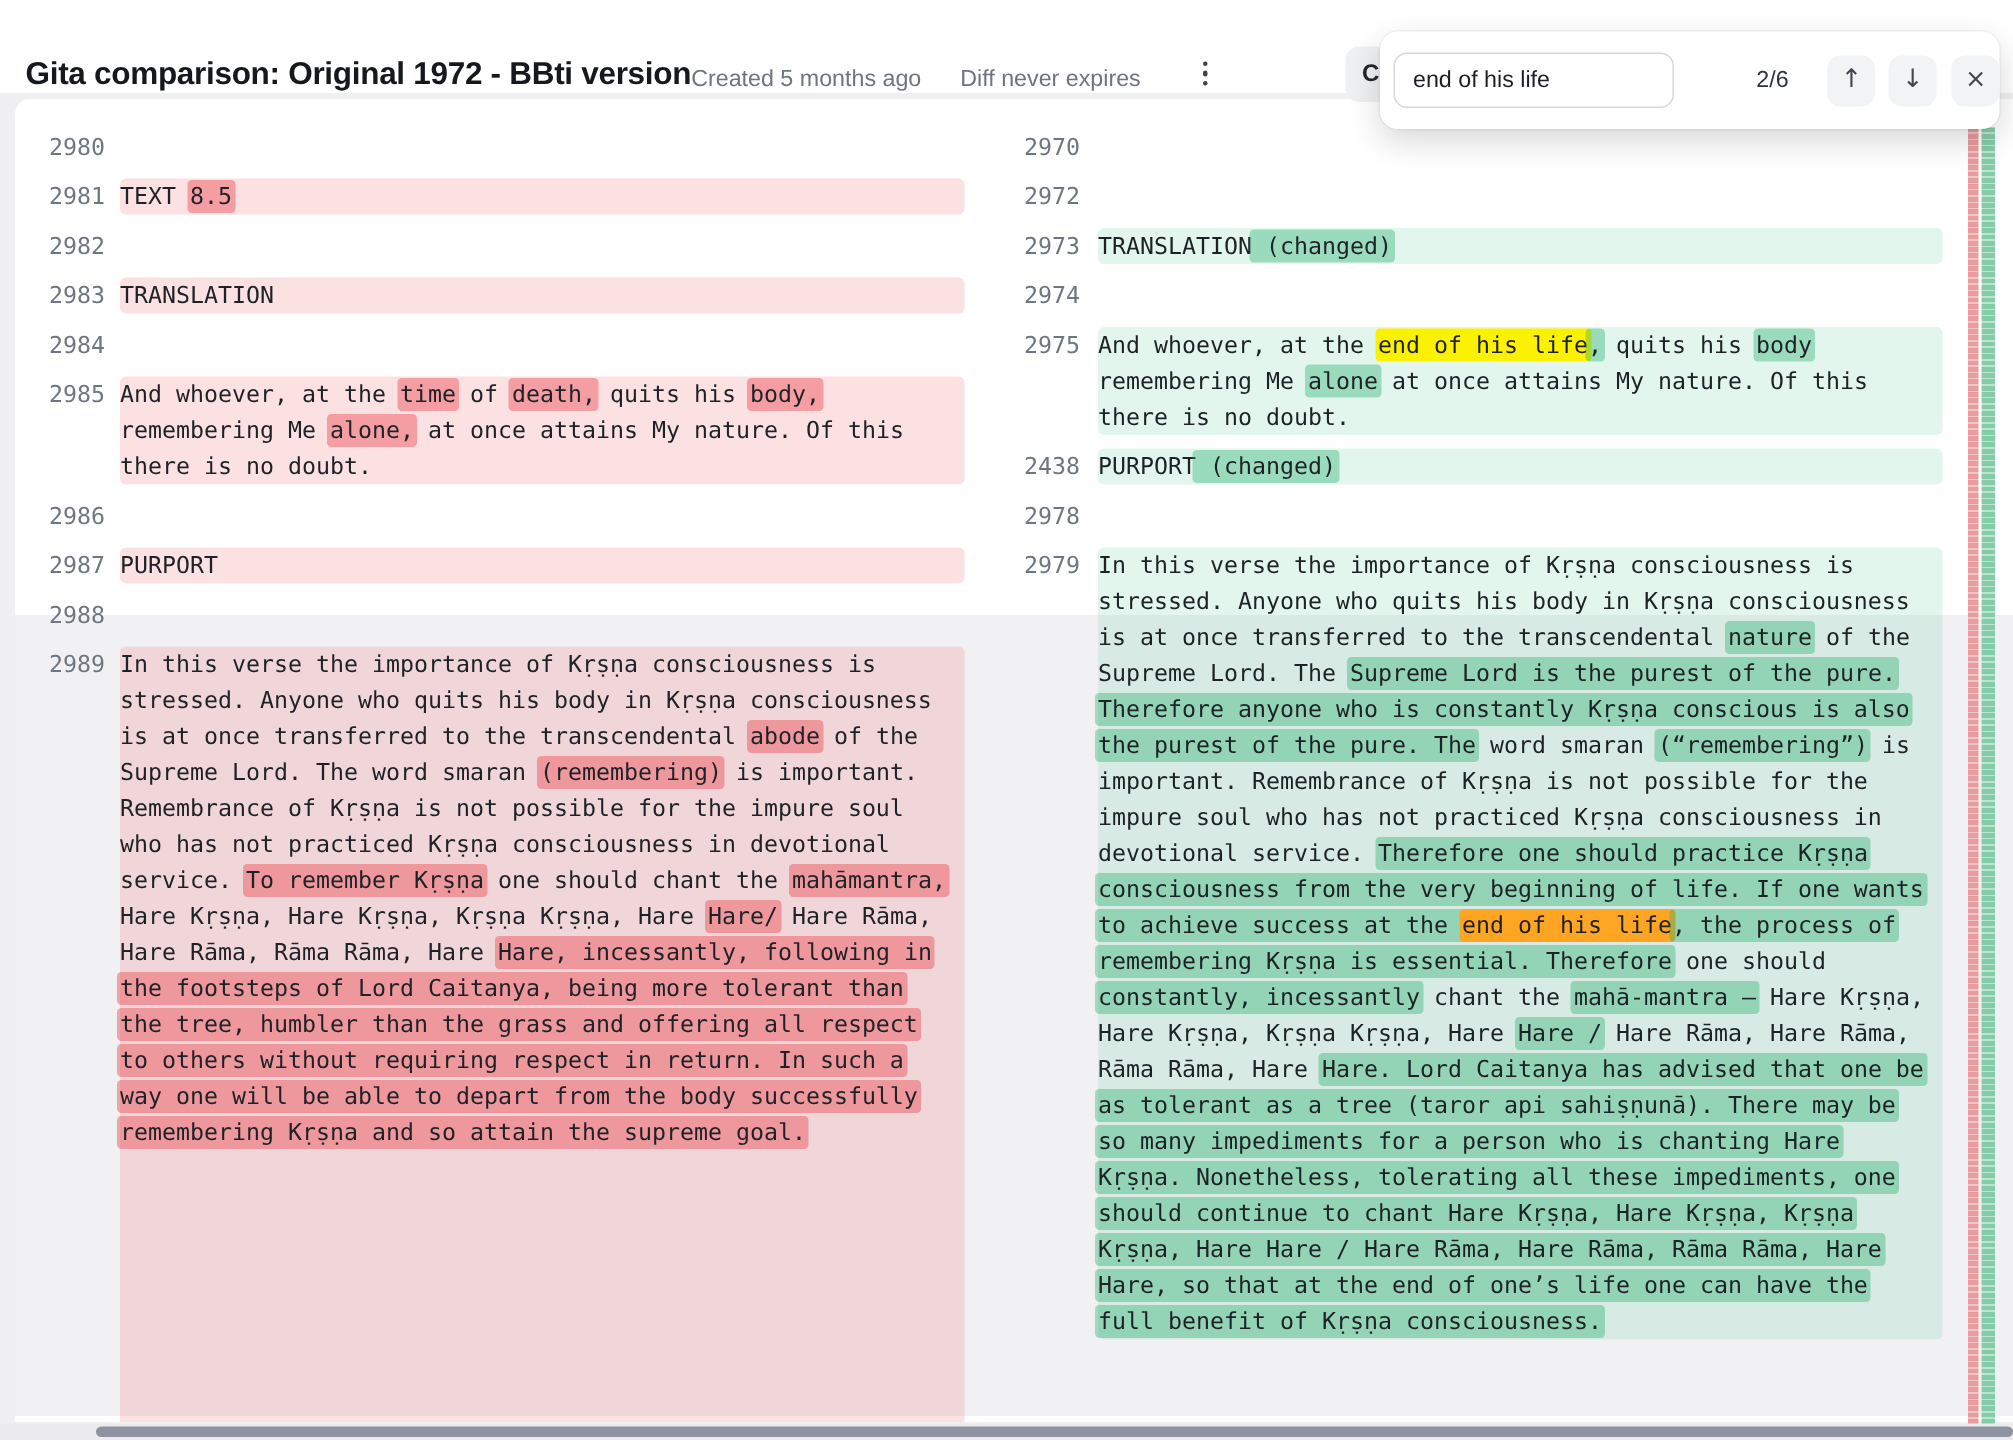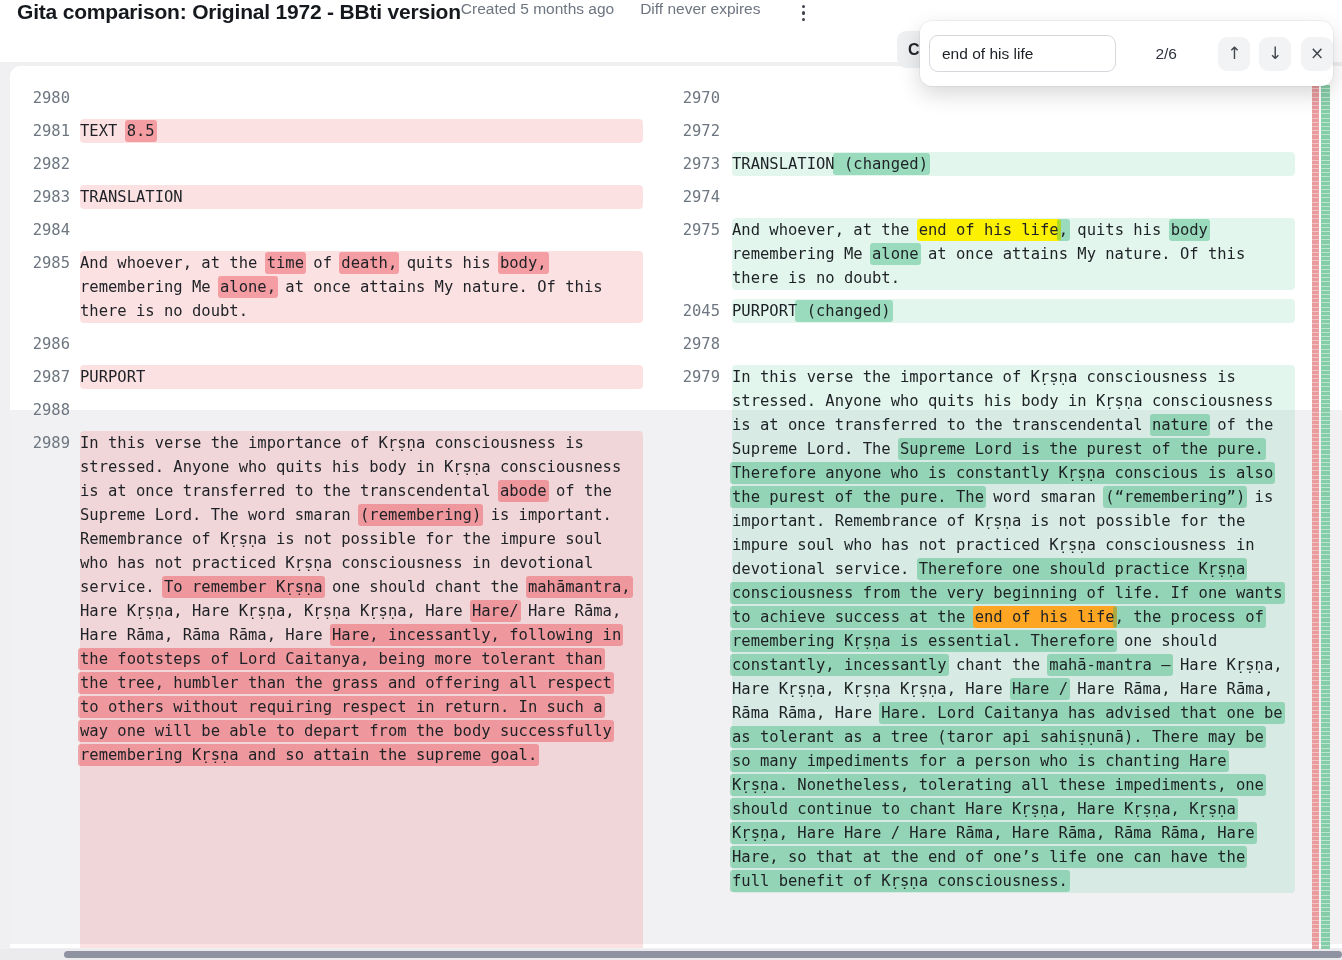--- a/index.html
+++ b/index.html
@@ -7,21 +7,21 @@
   body {
     width:1342px; height:960px; position:relative; overflow:hidden;
     background:#f0f0f2;
     font-family:"Liberation Sans", sans-serif;
   }
 
   
   .header {
     position:absolute; left:0; top:0; width:1342px; height:62px;
     background:#ffffff; z-index:5;
-    display:flex; align-items:flex-start; padding-left:17px;
+    display:flex; align-items:flex-end; padding-left:17px;
   }
   .title { font-size:21px; font-weight:bold; color:#15181c; letter-spacing:-0.2px; white-space:nowrap; }
   .meta  { font-size:15.5px; color:#6d7580; white-space:nowrap; }
   .meta.expires { margin-left:26px; }
   .kebab {
     margin-left:30px; width:26px; height:26px; border:none; background:transparent;
     display:flex; flex-direction:column; align-items:center; justify-content:center; gap:3px; cursor:pointer;
   }
   .kebab i { width:3.5px; height:3.5px; border-radius:50%; background:#3d434b; }
 
@@ -38,21 +38,21 @@
     background:#ffffff; border-radius:12px;
     box-shadow:0 8px 22px rgba(0,0,0,0.16), 0 0 0 1px rgba(0,0,0,0.04);
     display:flex; align-items:center; padding-left:9px;
   }
   .search-input {
     width:187px; height:37px; border:1px solid #d5d8dd; border-radius:9px;
     font-family:"Liberation Sans",sans-serif; font-size:15.5px; color:#1c2025;
     padding:0 12px; outline:none; background:#fff;
   }
   .search-counter {
-    width:58px; text-align:center; font-size:15.5px; color:#2e343b; margin-left:24px;
+    width:58px; text-align:right; font-size:15.5px; color:#2e343b; margin-left:24px;
   }
   .sp-btn {
     width:34px; height:34px; border:none; border-radius:9px; background:#f2f3f5;
     color:#42484f; font-size:17px; line-height:1; cursor:pointer;
     display:flex; align-items:center; justify-content:center;
     font-family:"DejaVu Sans",sans-serif;
   }
   .sp-btn.up { margin-left:26px; }
   .sp-btn.down { margin-left:9px; }
   .sp-btn.close { margin-left:10px; }
@@ -203,21 +203,21 @@
       </div>
       <div class="row">
         <span class="gutter">2974</span>
         <div class="content"></div>
       </div>
       <div class="row ins">
         <span class="gutter">2975</span>
         <div class="content"><div class="line"><span>And whoever, at the </span><span class="seg-m">end of his life</span><span class="seg-w">,</span><span> quits his </span><span class="seg-w">body</span></div><div class="line"><span>remembering Me </span><span class="seg-w">alone</span><span> at once attains My nature. Of this</span></div><div class="line"><span>there is no doubt.</span></div></div>
       </div>
       <div class="row ins">
-        <span class="gutter">2045</span>
+        <span class="gutter">2438</span>
         <div class="content"><div class="line"><span>PURPORT</span><span class="seg-w"> (changed)</span></div></div>
       </div>
       <div class="row">
         <span class="gutter">2978</span>
         <div class="content"></div>
       </div>
       <div class="row ins">
         <span class="gutter">2979</span>
         <div class="content" style="min-height: 528px;"><div class="line"><span>In this verse the importance of Kṛṣṇa consciousness is</span></div><div class="line"><span>stressed. Anyone who quits his body in Kṛṣṇa consciousness</span></div><div class="line"><span>is at once transferred to the transcendental </span><span class="seg-w">nature</span><span> of the</span></div><div class="line"><span>Supreme Lord. The </span><span class="seg-w">Supreme Lord is the purest of the pure.</span></div><div class="line"><span class="seg-w">Therefore anyone who is constantly Kṛṣṇa conscious is also</span></div><div class="line"><span class="seg-w">the purest of the pure. The</span><span> word smaran </span><span class="seg-w">(“remembering”)</span><span> is</span></div><div class="line"><span>important. Remembrance of Kṛṣṇa is not possible for the</span></div><div class="line"><span>impure soul who has not practiced Kṛṣṇa consciousness in</span></div><div class="line"><span>devotional service. </span><span class="seg-w">Therefore one should practice Kṛṣṇa</span></div><div class="line"><span class="seg-w">consciousness from the very beginning of life. If one wants</span></div><div class="line"><span class="seg-w">to achieve success at the </span><span class="seg-ma">end of his life</span><span class="seg-w">, the process of</span></div><div class="line"><span class="seg-w">remembering Kṛṣṇa is essential. Therefore</span><span> one should</span></div><div class="line"><span class="seg-w">constantly, incessantly</span><span> chant the </span><span class="seg-w">mahā-mantra –</span><span> Hare Kṛṣṇa,</span></div><div class="line"><span>Hare Kṛṣṇa, Kṛṣṇa Kṛṣṇa, Hare </span><span class="seg-w">Hare /</span><span> Hare Rāma, Hare Rāma,</span></div><div class="line"><span>Rāma Rāma, Hare </span><span class="seg-w">Hare. Lord Caitanya has advised that one be</span></div><div class="line"><span class="seg-w">as tolerant as a tree (taror api sahiṣṇunā). There may be</span></div><div class="line"><span class="seg-w">so many impediments for a person who is chanting Hare</span></div><div class="line"><span class="seg-w">Kṛṣṇa. Nonetheless, tolerating all these impediments, one</span></div><div class="line"><span class="seg-w">should continue to chant Hare Kṛṣṇa, Hare Kṛṣṇa, Kṛṣṇa</span></div><div class="line"><span class="seg-w">Kṛṣṇa, Hare Hare / Hare Rāma, Hare Rāma, Rāma Rāma, Hare</span></div><div class="line"><span class="seg-w">Hare, so that at the end of one’s life one can have the</span></div><div class="line"><span class="seg-w">full benefit of Kṛṣṇa consciousness.</span></div></div>
       </div>

